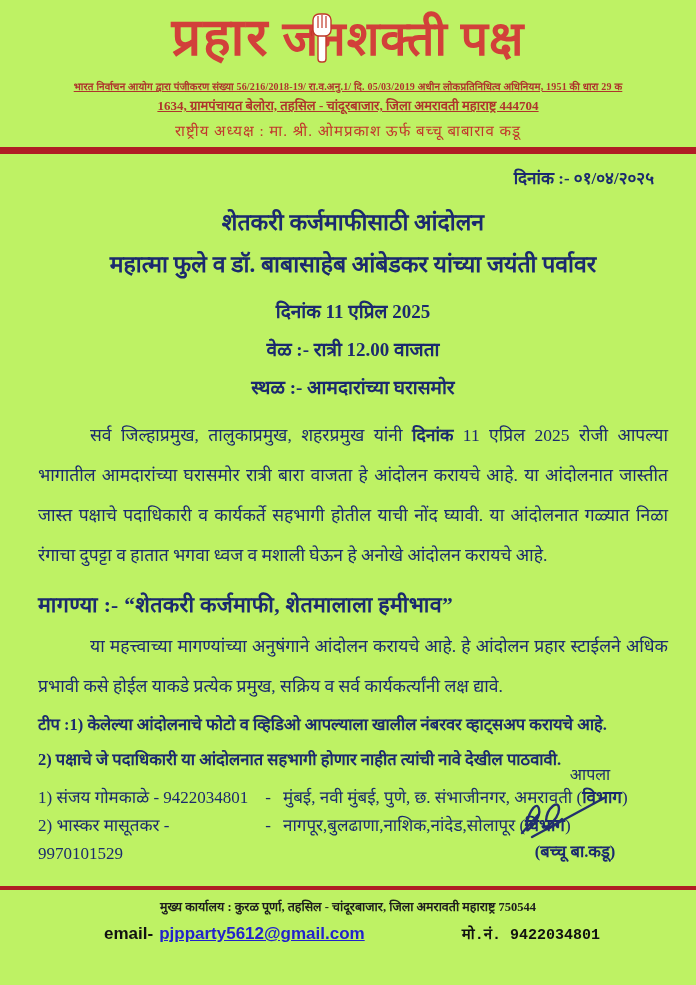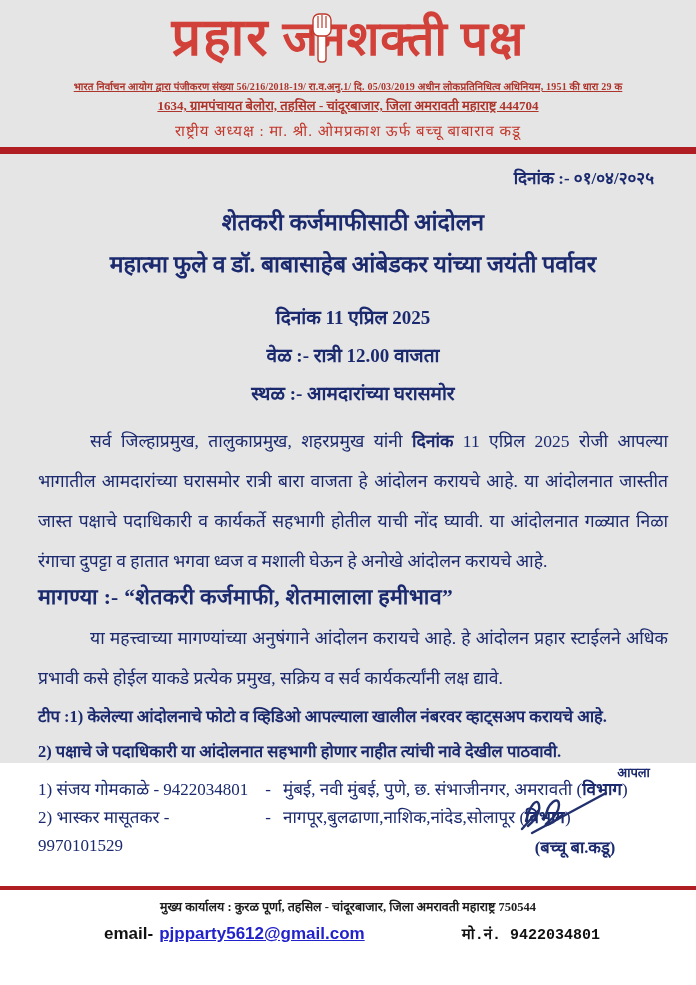--- a/index.html
+++ b/index.html
@@ -4,21 +4,21 @@
 <style>
   * { margin: 0; padding: 0; box-sizing: border-box; }
   html, body { background: #ffffff; }
   body {
     width: 696px;
     height: 985px;
     position: relative;
     font-family: "Liberation Serif", "DejaVu Serif", serif;
     overflow: hidden;
   }
-  .page { width: 696px; height: 763px; position: relative; background: #e5e5e5; }
+  .page { width: 696px; height: 985px; position: relative; background: #bef264; }
 
   
   .letterhead { text-align: center; padding-top: 10px; position: relative; }
   .logo-line {
     position: relative;
     display: inline-block;
     color: #d2403a;
     font-size: 48px;
     font-weight: 800;
     line-height: 56px;
@@ -75,36 +75,37 @@
     font-size: 23px;
     font-weight: 700;
     margin-top: 16px;
   }
   .sub-title {
     text-align: center;
     font-size: 23px;
     font-weight: 700;
     margin-top: 10px;
   }
-  .event-lines { text-align: center; margin-top: 20px; }
+  .event-lines { text-align: center; margin-top: 14px; }
   .event-line {
     font-size: 19px;
     font-weight: 700;
     line-height: 38px;
   }
   .para {
     font-size: 17.5px;
     line-height: 40px;
     text-align: justify;
     text-indent: 52px;
     margin-top: 8px;
   }
   .demands-heading {
     font-size: 21.5px;
     font-weight: 700;
+    margin-top: 14px;
     letter-spacing: 0.3px;
   }
   .para2 { margin-top: 8px; }
   .note-line {
     font-size: 16.5px;
     font-weight: 700;
     line-height: 33px;
     margin-top: 2px;
   }
   .contacts { margin-top: 8px; }
@@ -119,21 +120,21 @@
 
   
   .signature-block {
     position: absolute;
     right: 46px;
     top: 763px;
     text-align: center;
     color: #1b2a6e;
     width: 150px;
   }
-  .signature-salutation { font-size: 13px; font-weight: 700; text-align: right; padding-left: 30px; }
+  .signature-salutation { font-size: 16px; font-weight: 400; text-align: center; padding-left: 30px; }
   .signature-scribble { margin-top: 2px; height: 52px; }
   .signature-name { font-size: 16.5px; font-weight: 700; }
 
   
   .footer { position: absolute; left: 0; top: 886px; width: 100%; }
   .footer-line { width: 100%; height: 4px; background: #b01e24; }
   .footer-office {
     text-align: center;
     margin-top: 8px;
     color: #1d1d1d;

